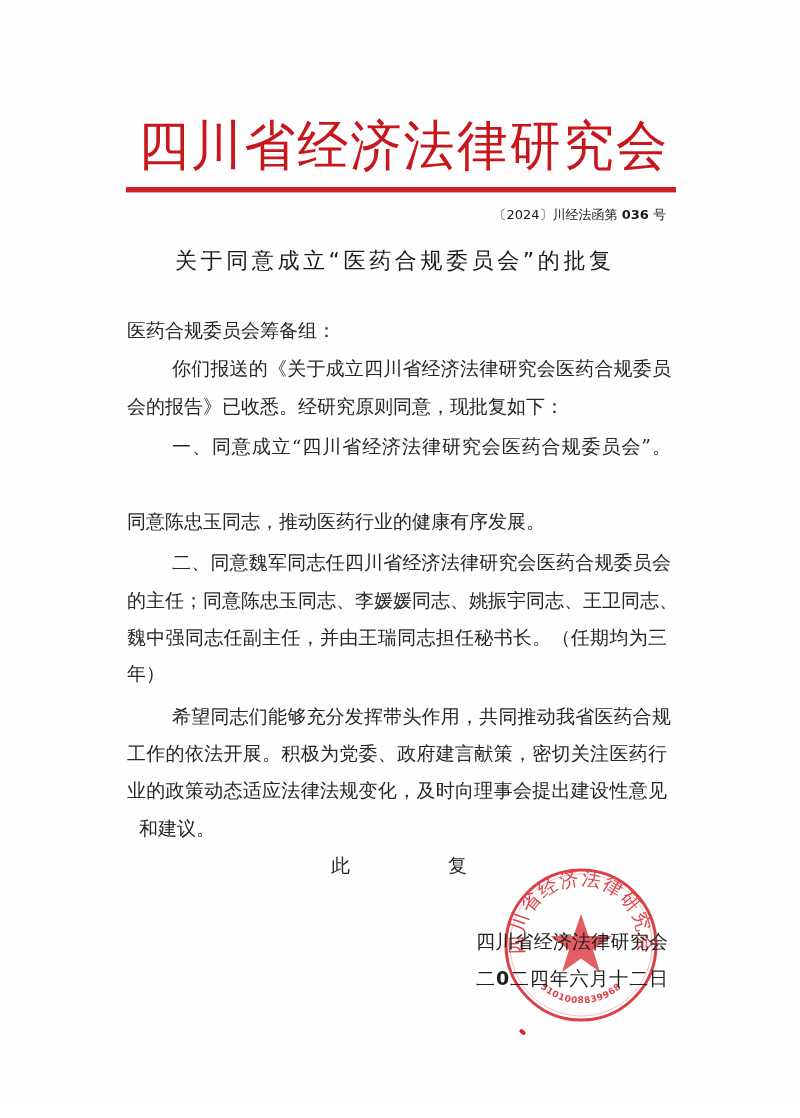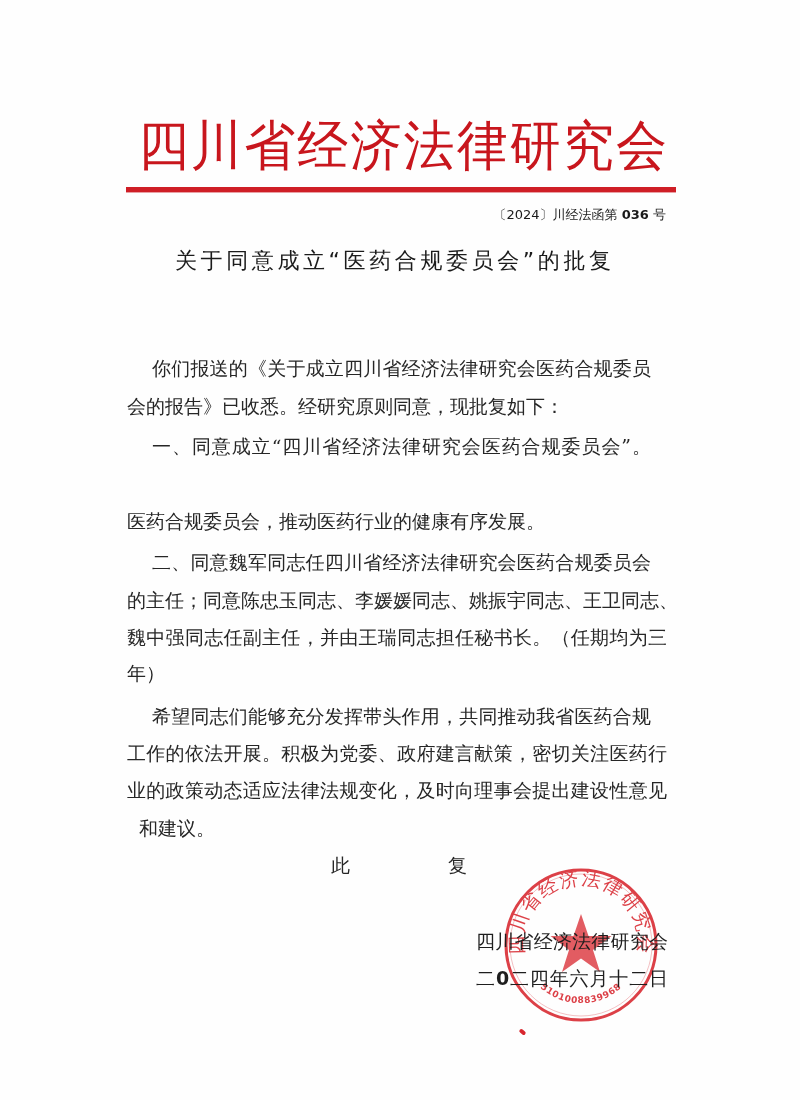--- a/index.html
+++ b/index.html
@@ -28,21 +28,21 @@
     font-family: "DejaVu Sans", sans-serif; font-size: 22px; line-height: 32px;
     color: #1b1b1b; white-space: nowrap; text-align: justify; text-align-last: justify;
   }
 
   .line {
     position: absolute; left: 127px; width: 540px; height: 28px;
     font-family: "DejaVu Serif", serif; font-size: 19px; line-height: 28px;
     color: #262626; white-space: nowrap; overflow: visible;
   }
   .line.full { text-align: justify; text-align-last: justify; }
-  .line.indent { left: 152px; width: 499px; }
+  .line.indent { left: 172px; width: 499px; }
 
   .closing {
     position: absolute; top: 851px; height: 28px; width: 24px;
     font-family: "DejaVu Serif", serif; font-size: 19px; line-height: 28px; color: #262626;
   }
   .sig {
     position: absolute; left: 476px; width: 192px; height: 28px;
     font-family: "DejaVu Serif", serif; font-size: 19px; line-height: 28px;
     color: #1e1e1e; white-space: nowrap; text-align: justify; text-align-last: justify;
     z-index: 3;
@@ -63,25 +63,26 @@
 
 <div class="page">
 
   <div class="masthead">四川省经济法律研究会</div>
   <div class="red-rule"></div>
 
   <div class="doc-number"><span>〔2024〕川经法函第</span> <span class="num">036</span> <span>号</span></div>
 
   <div class="subject">关于同意成立“医药合规委员会”的批复</div>
 
+  <div class="line" style="top:316px;">医药合规委员会筹备组：</div>
 
   <div class="line indent full" style="top:354px;">你们报送的《关于成立四川省经济法律研究会医药合规委员</div>
   <div class="line" style="top:392px;">会的报告》已收悉。经研究原则同意，现批复如下：</div>
   <div class="line indent full" style="top:432px;">一、同意成立“四川省经济法律研究会医药合规委员会”。</div>
-  <div class="line" style="top:507px;">医药合规委员会，推动医药行业的健康有序发展。</div>
+  <div class="line" style="top:507px;">同意陈忠玉同志，推动医药行业的健康有序发展。</div>
 
   <div class="line indent full" style="top:548px;">二、同意魏军同志任四川省经济法律研究会医药合规委员会</div>
   <div class="line full" style="top:586px;">的主任；同意陈忠玉同志、李媛媛同志、姚振宇同志、王卫同志、</div>
   <div class="line full" style="top:623px;">魏中强同志任副主任，并由王瑞同志担任秘书长。（任期均为三</div>
   <div class="line" style="top:659px;">年）</div>
 
   <div class="line indent full" style="top:702px;">希望同志们能够充分发挥带头作用，共同推动我省医药合规</div>
   <div class="line full" style="top:739px;">工作的依法开展。积极为党委、政府建言献策，密切关注医药行</div>
   <div class="line full" style="top:776px;">业的政策动态适应法律法规变化，及时向理事会提出建设性意见</div>
   <div class="line" style="top:814px;margin-left:12px;">和建议。</div>

